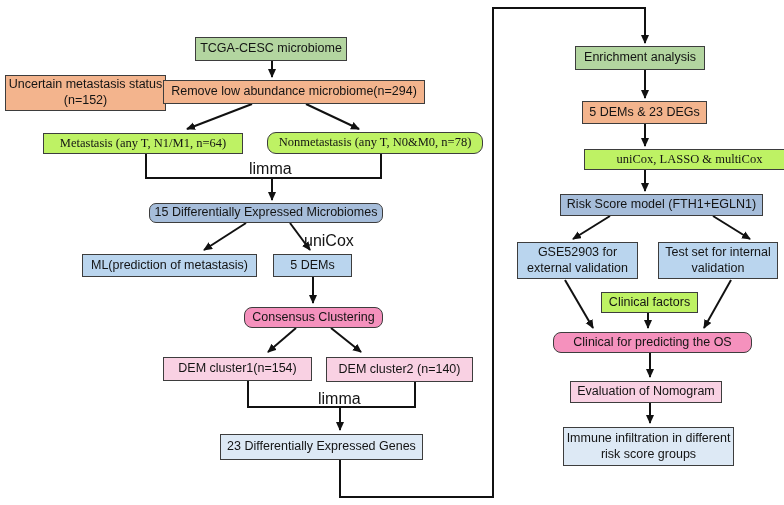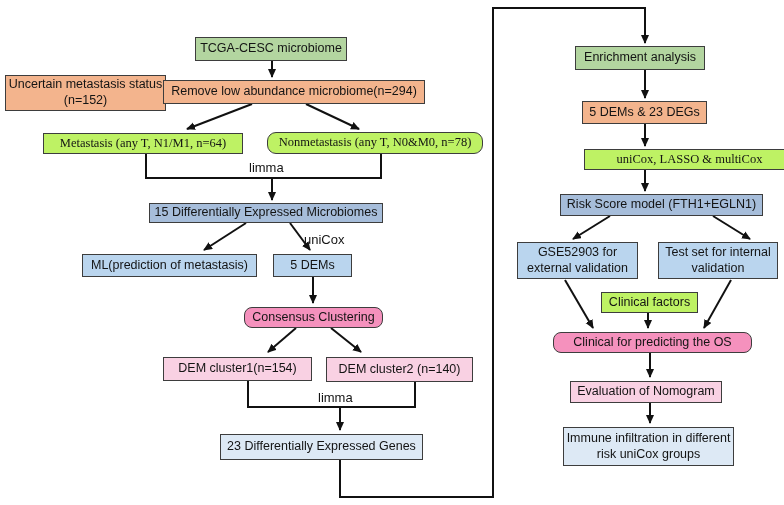--- a/index.html
+++ b/index.html
@@ -18,21 +18,21 @@
   .green{background:#b3d5a0;}
   .salmon{background:#f3b48d;}
   .yellow{background:#bef264;font-family:Liberation Serif, serif;}
   .blue-med{background:#a6bdda;}
   .blue-light{background:#bad5ee;}
   .blue-pale{background:#dde9f5;}
   .pink-bright{background:#f591bd;border-radius:8px;}
   .pink-light{background:#f9d1e3;}
   .peach{background:#bef264;}
   .edge-label{
-    position:absolute;font-size:13px;color:#141414;z-index:2;
+    position:absolute;font-size:16px;color:#141414;z-index:2;
     white-space:nowrap;
     text-align:center;
   }
 </style>
 </head>
 <body>
 
 <div class="canvas">
 
   <svg class="wires" viewBox="0 0 784 505" xmlns="http://www.w3.org/2000/svg">
@@ -70,36 +70,36 @@
       <line x1="650" y1="353" x2="650" y2="377" marker-end="url(#ah)"></line>
       <line x1="650" y1="403" x2="650" y2="423" marker-end="url(#ah)"></line>
     </g>
   </svg>
 
   <div class="node green nowrap" style="left:195px;top:37px;width:152px;height:24px;">TCGA-CESC microbiome</div>
   <div class="node salmon" style="left:5px;top:75px;width:161px;height:36px;">Uncertain metastasis status (n=152)</div>
   <div class="node salmon nowrap" style="left:163px;top:80px;width:262px;height:24px;">Remove low abundance microbiome(n=294)</div>
   <div class="node yellow nowrap" style="left:43px;top:133px;width:200px;height:21px;">Metastasis (any T, N1/M1, n=64)</div>
   <div class="node yellow nowrap" style="left:267px;top:132px;width:216px;height:22px;border-radius:9px;">Nonmetastasis (any T, N0&amp;M0, n=78)</div>
-  <div class="node blue-med nowrap" style="left:149px;top:203px;width:234px;height:20px;">15 Differentially Expressed Microbiomes</div>
+  <div class="node blue-med nowrap" style="left:149px;top:203px;width:234px;height:20px;border-radius:7px;">15 Differentially Expressed Microbiomes</div>
   <div class="node blue-light nowrap" style="left:82px;top:254px;width:175px;height:23px;">ML(prediction of metastasis)</div>
   <div class="node blue-light nowrap" style="left:273px;top:254px;width:79px;height:23px;">5 DEMs</div>
   <div class="node pink-bright nowrap" style="left:244px;top:307px;width:139px;height:21px;">Consensus Clustering</div>
   <div class="node pink-light nowrap" style="left:163px;top:357px;width:149px;height:24px;">DEM cluster1(n=154)</div>
   <div class="node pink-light nowrap" style="left:326px;top:357px;width:147px;height:25px;">DEM cluster2 (n=140)</div>
   <div class="node blue-pale nowrap" style="left:220px;top:434px;width:203px;height:26px;">23 Differentially Expressed Genes</div>
 
   <div class="node green nowrap" style="left:575px;top:46px;width:130px;height:24px;">Enrichment analysis</div>
   <div class="node salmon nowrap" style="left:582px;top:101px;width:125px;height:23px;">5 DEMs &amp; 23 DEGs</div>
   <div class="node yellow nowrap" style="left:584px;top:149px;width:211px;height:21px;">uniCox, LASSO &amp; multiCox</div>
   <div class="node blue-med nowrap" style="left:560px;top:194px;width:203px;height:22px;">Risk Score model (FTH1+EGLN1)</div>
   <div class="node blue-light" style="left:517px;top:242px;width:121px;height:37px;">GSE52903 for external validation</div>
   <div class="node blue-light" style="left:658px;top:242px;width:120px;height:37px;">Test set for internal validation</div>
   <div class="node peach nowrap" style="left:601px;top:292px;width:97px;height:21px;">Clinical factors</div>
   <div class="node pink-bright nowrap" style="left:553px;top:332px;width:199px;height:21px;">Clinical for predicting the OS</div>
   <div class="node pink-light nowrap" style="left:570px;top:381px;width:152px;height:22px;">Evaluation of Nomogram</div>
-  <div class="node blue-pale" style="left:563px;top:427px;width:171px;height:39px;">Immune infiltration in different risk uniCox groups</div>
+  <div class="node blue-pale" style="left:563px;top:427px;width:171px;height:39px;">Immune infiltration in different risk score groups</div>
 
   <div class="edge-label" style="left:249px;top:160px;">limma</div>
   <div class="edge-label" style="left:304px;top:232px;">uniCox</div>
   <div class="edge-label" style="left:318px;top:390px;">limma</div>
 
 </div>
 
 </body></html>

